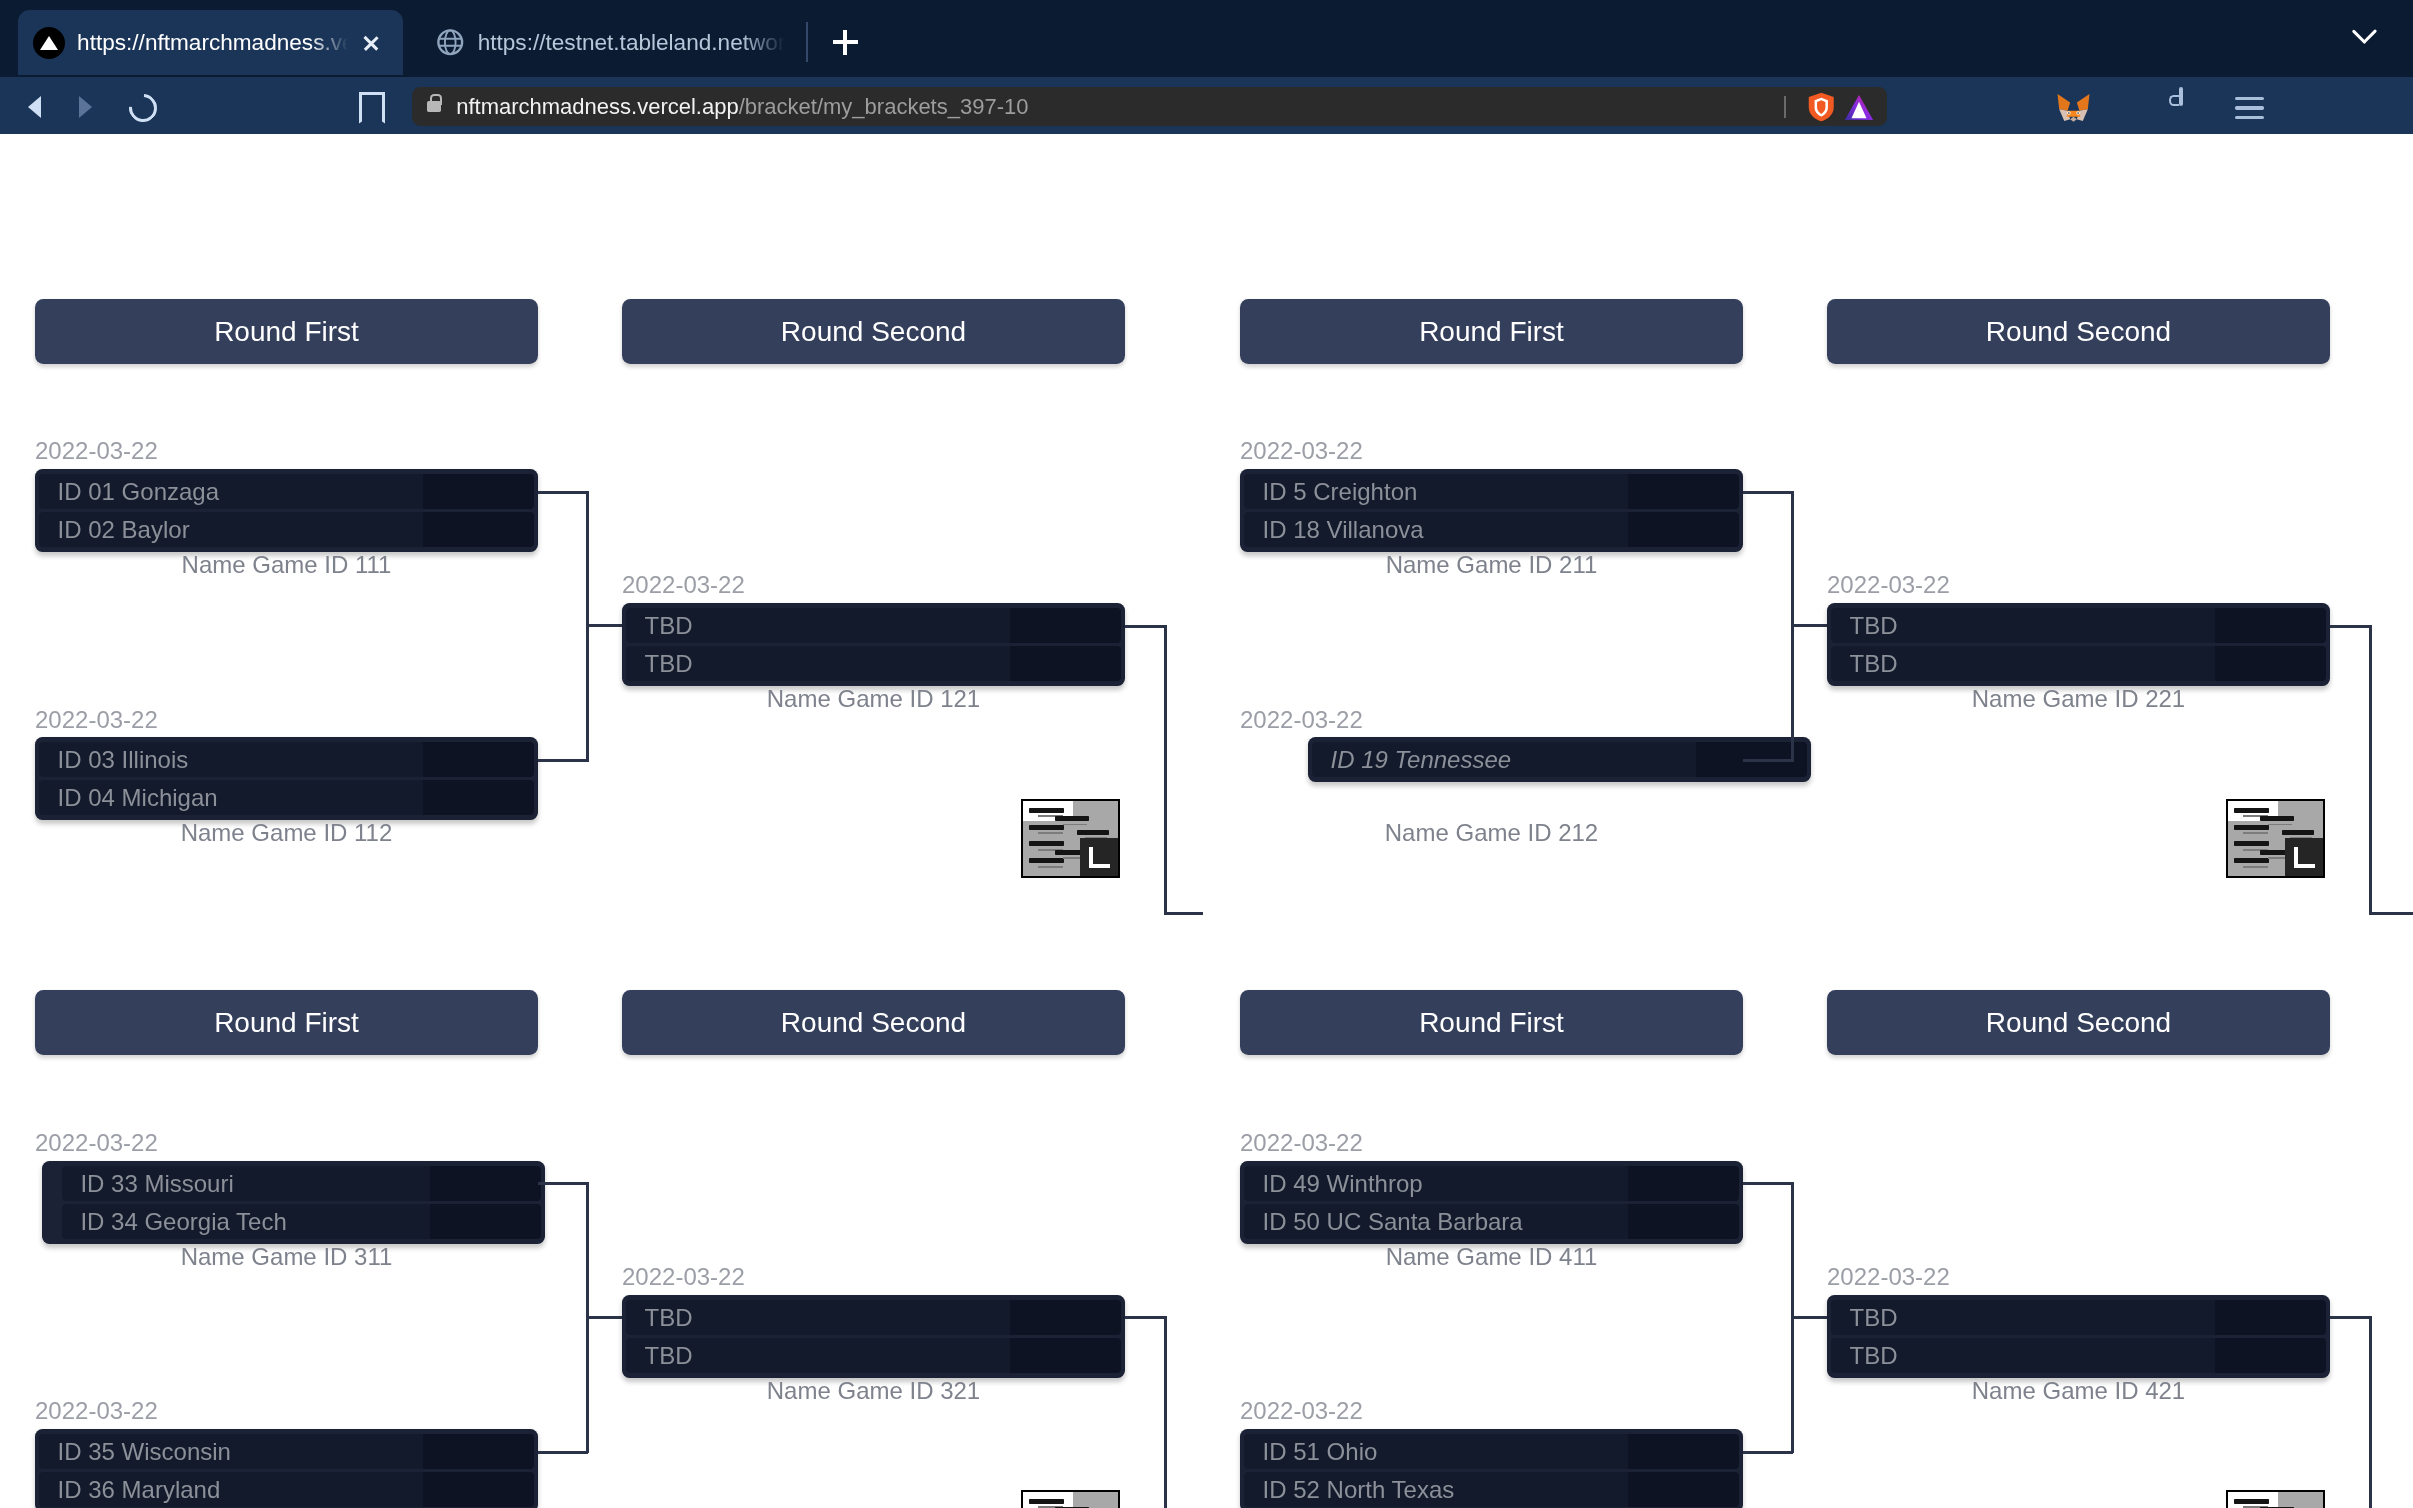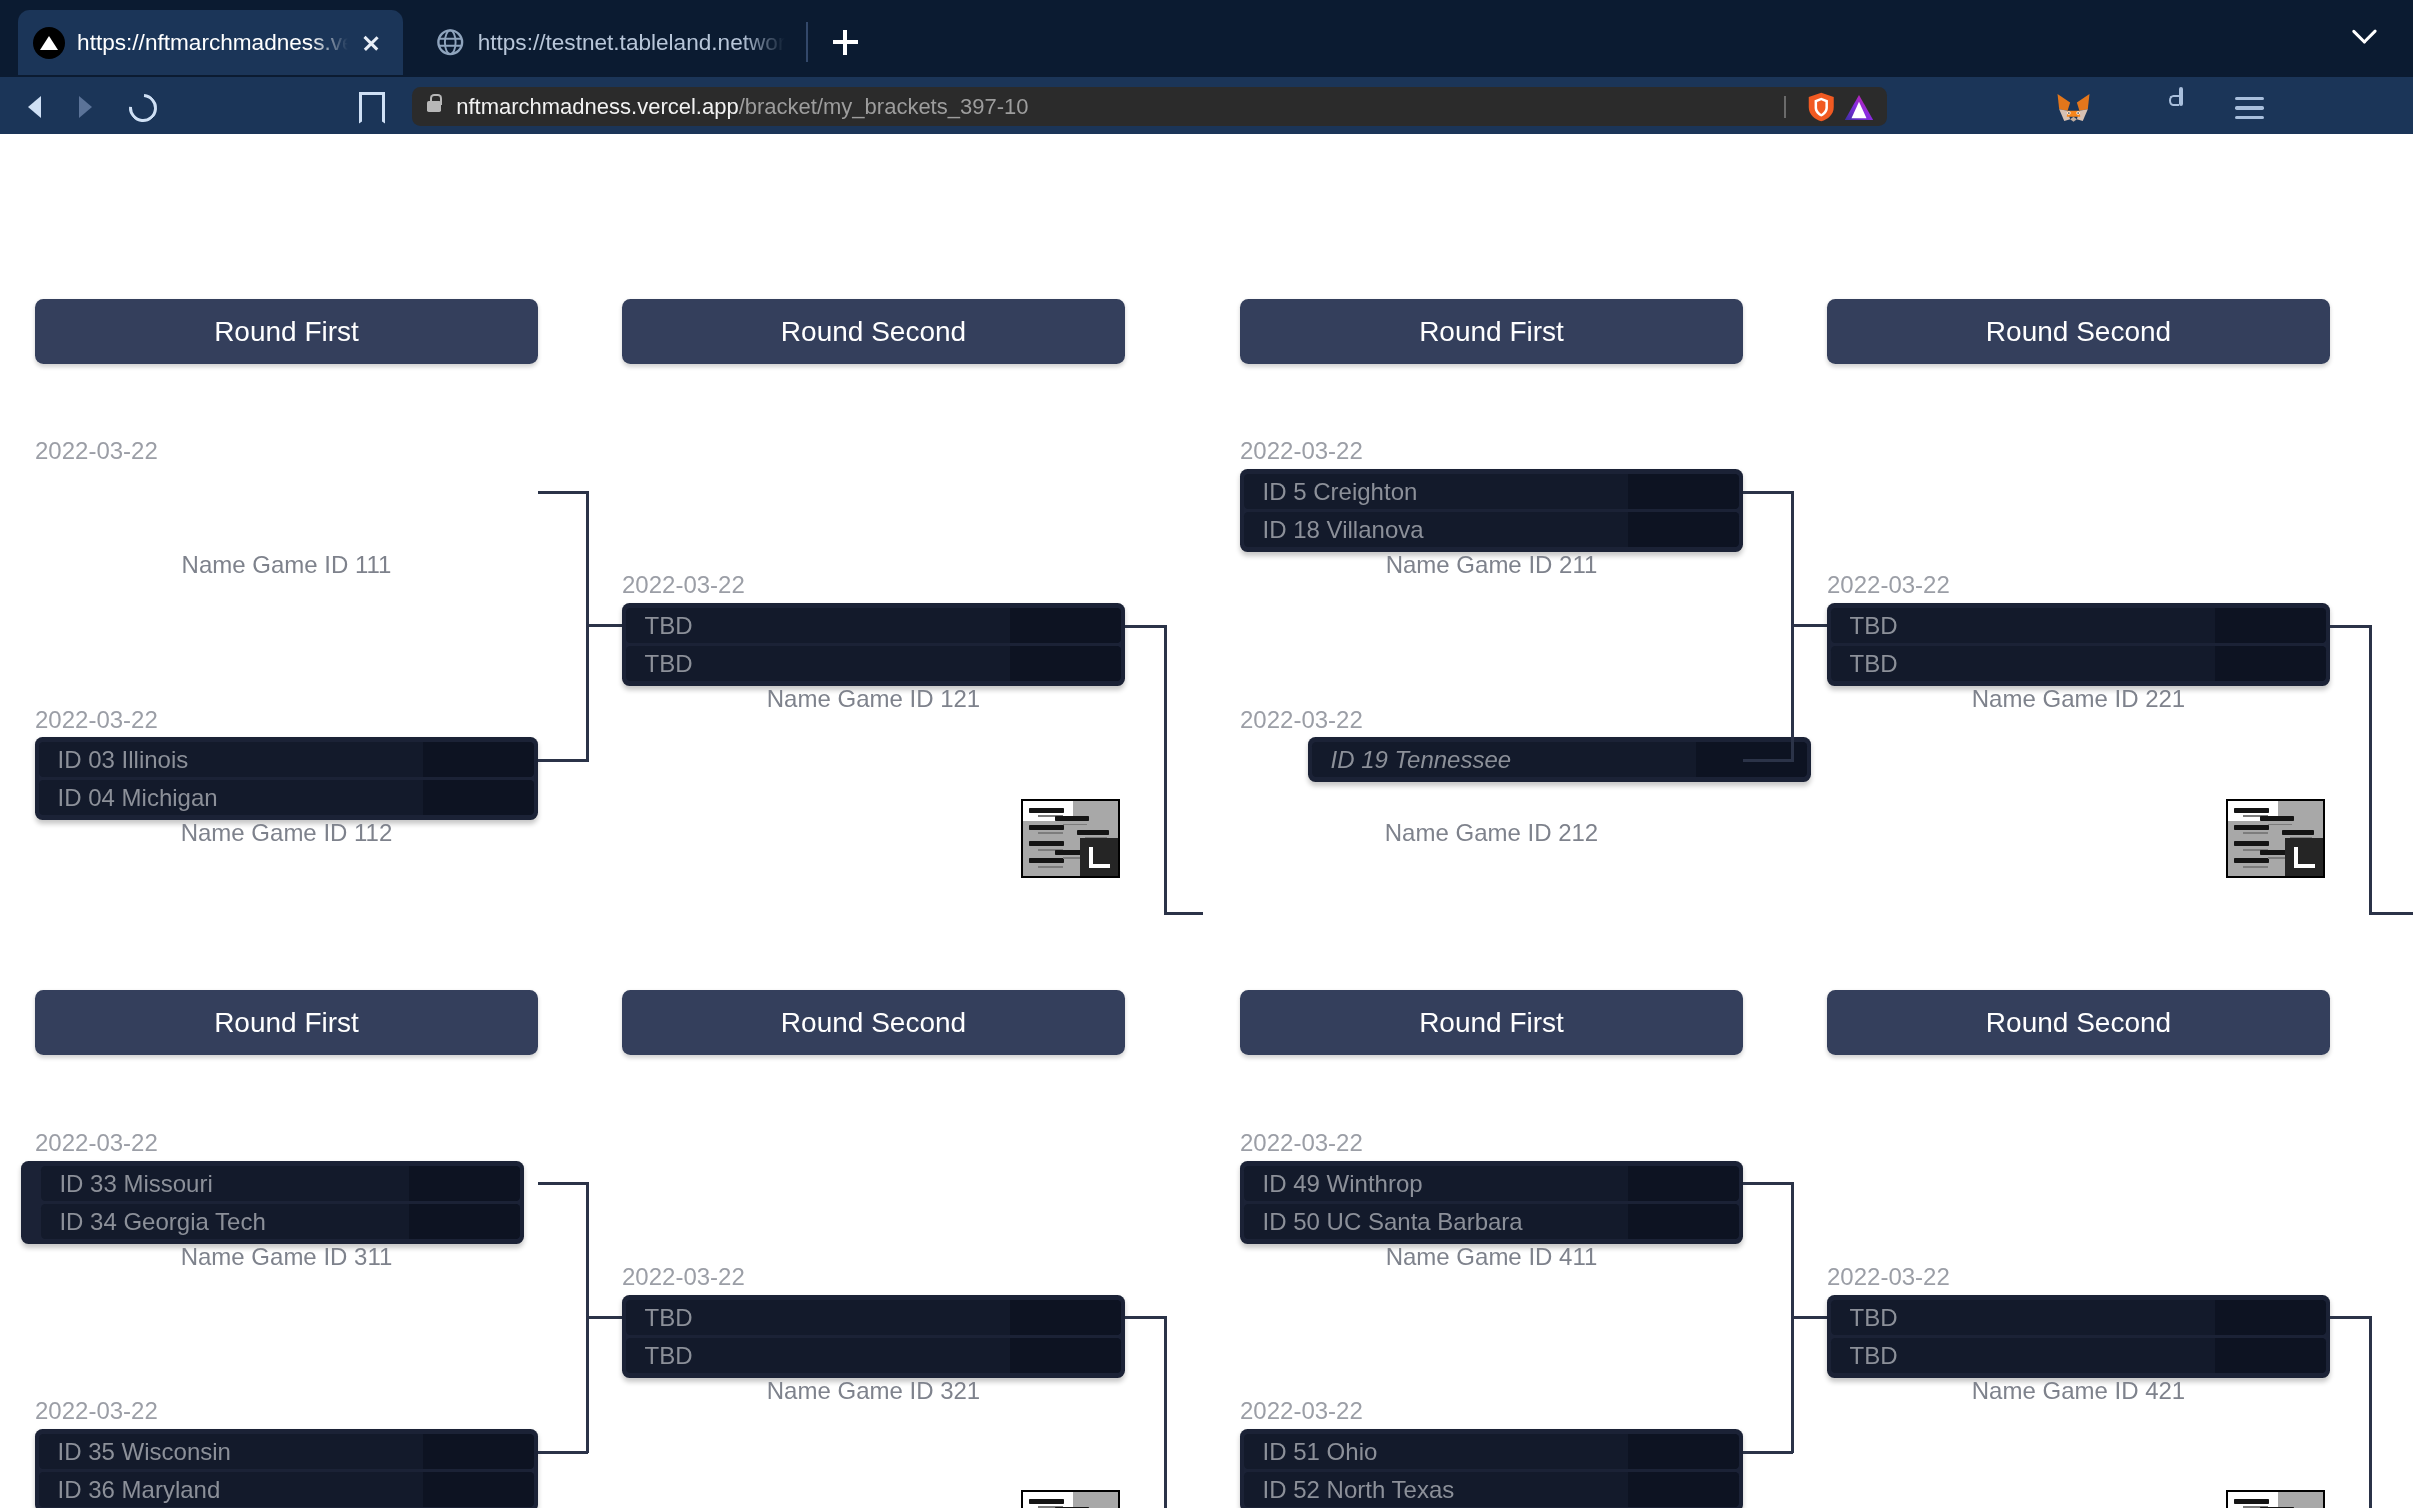--- a/index.html
+++ b/index.html
@@ -264,20 +264,30 @@
       </div>
   </div>
 </div>
 
 <div class="page">
 
   <div class="round-hdr" style="left:35px;top:165px;">Round First</div>
   <div class="round-hdr" style="left:622px;top:165px;">Round Second</div>
 
   <div class="date" style="left:35px;top:303px;">2022-03-22</div>
+  <div class="match" style="left:35px;top:335px;">
+    <div class="team">
+        <span class="team-name">ID 01 Gonzaga</span>
+        <span class="team-score"></span>
+      </div>
+    <div class="team">
+        <span class="team-name">ID 02 Baylor</span>
+        <span class="team-score"></span>
+      </div>
+  </div>
   <div class="gamename" style="left:35px;top:417px;">Name Game ID 111</div>
 
   <div class="date" style="left:35px;top:572px;">2022-03-22</div>
   <div class="match" style="left:35px;top:603px;">
     <div class="team">
         <span class="team-name">ID 03 Illinois</span>
         <span class="team-score"></span>
       </div>
     <div class="team">
         <span class="team-name">ID 04 Michigan</span>
@@ -394,21 +404,21 @@
       <div class="sub" style="left:62px;top:36px;width:22px;"></div>
     <div class="badge">
         <span class="corner"></span>
       </div>
   </div>
 
   <div class="round-hdr" style="left:35px;top:856px;">Round First</div>
   <div class="round-hdr" style="left:622px;top:856px;">Round Second</div>
 
   <div class="date" style="left:35px;top:995px;">2022-03-22</div>
-  <div class="match" style="left:21px;top:1027px;padding-left:20px;">
+  <div class="match" style="left:42px;top:1027px;padding-left:20px;">
     <div class="team">
         <span class="team-name">ID 33 Missouri</span>
         <span class="team-score"></span>
       </div>
     <div class="team">
         <span class="team-name">ID 34 Georgia Tech</span>
         <span class="team-score"></span>
       </div>
   </div>
   <div class="gamename" style="left:35px;top:1109px;">Name Game ID 311</div>

